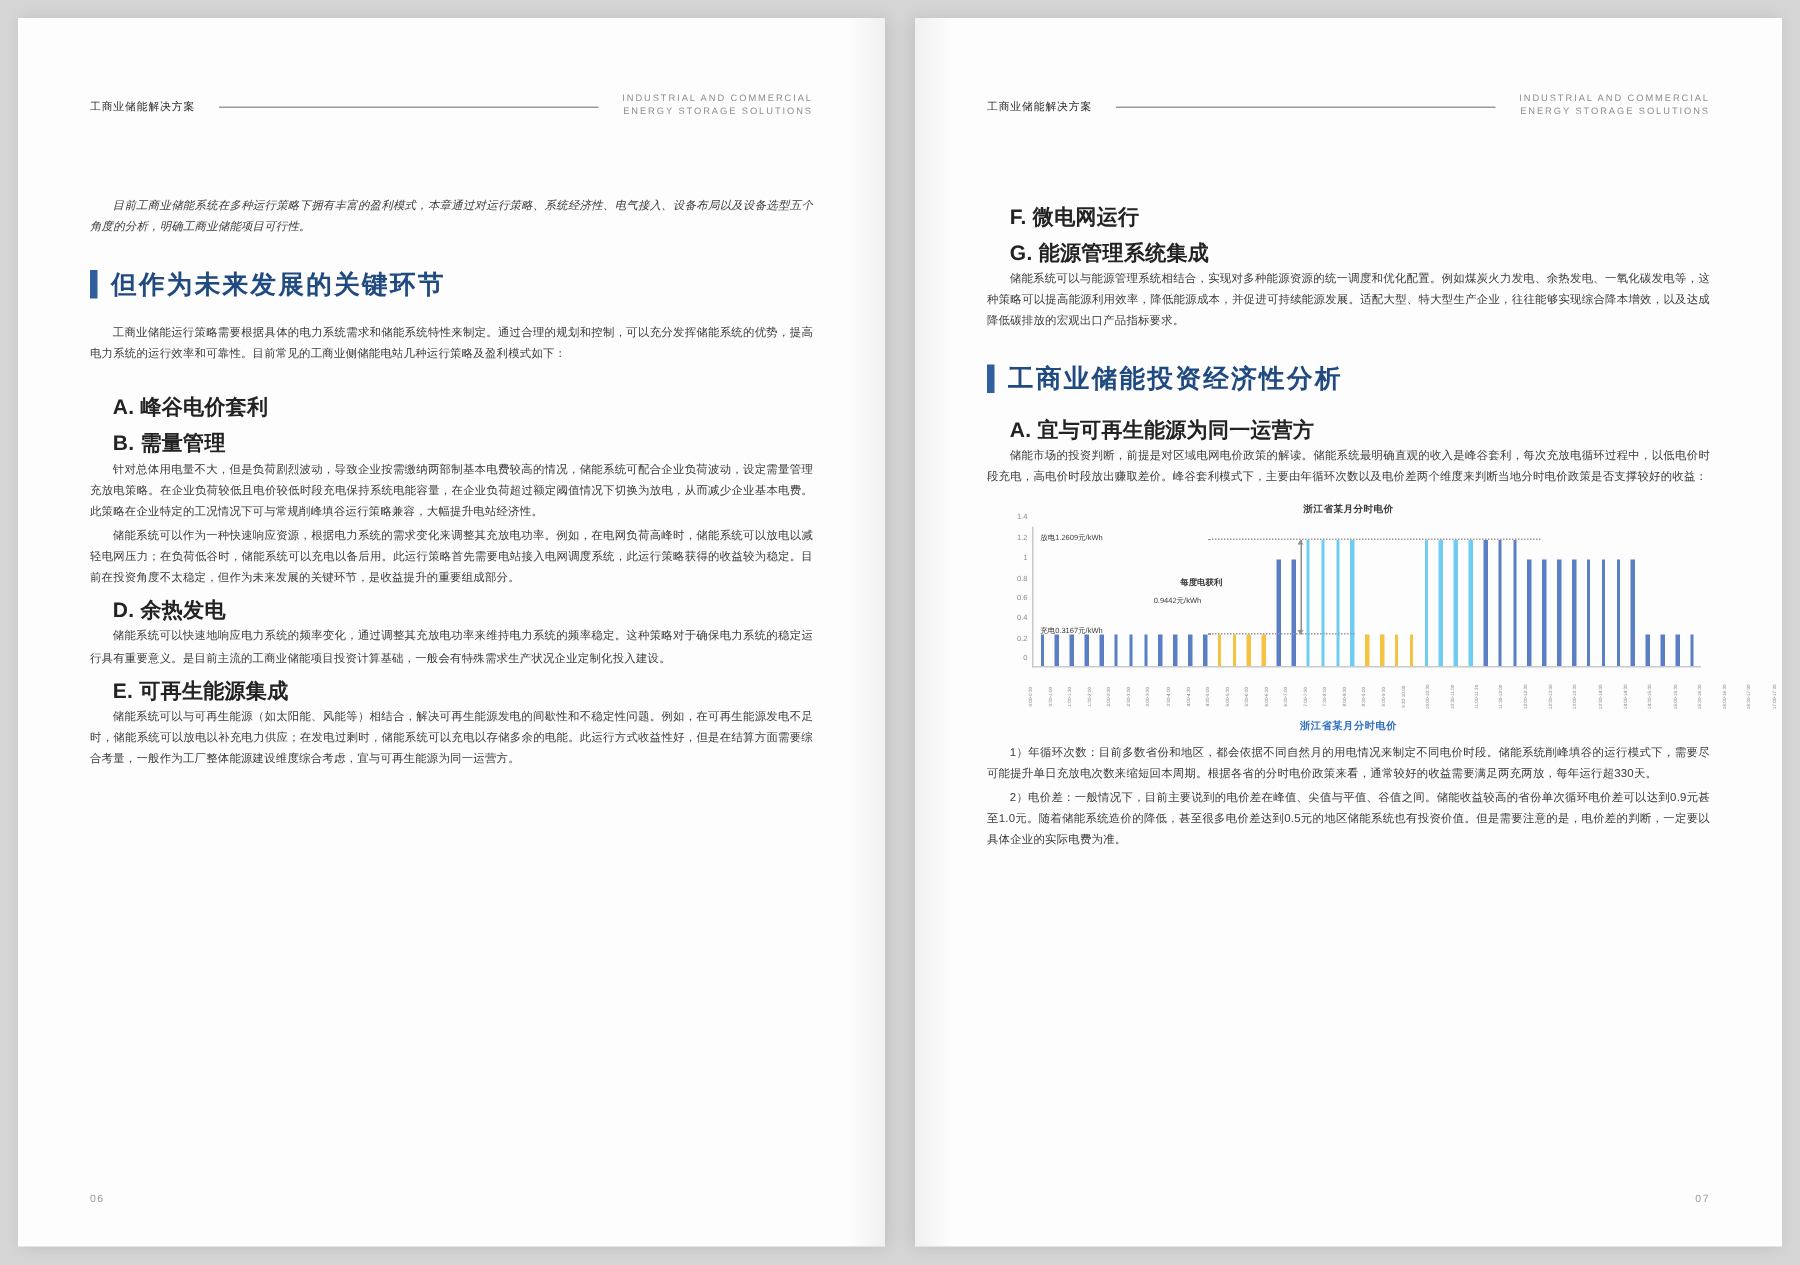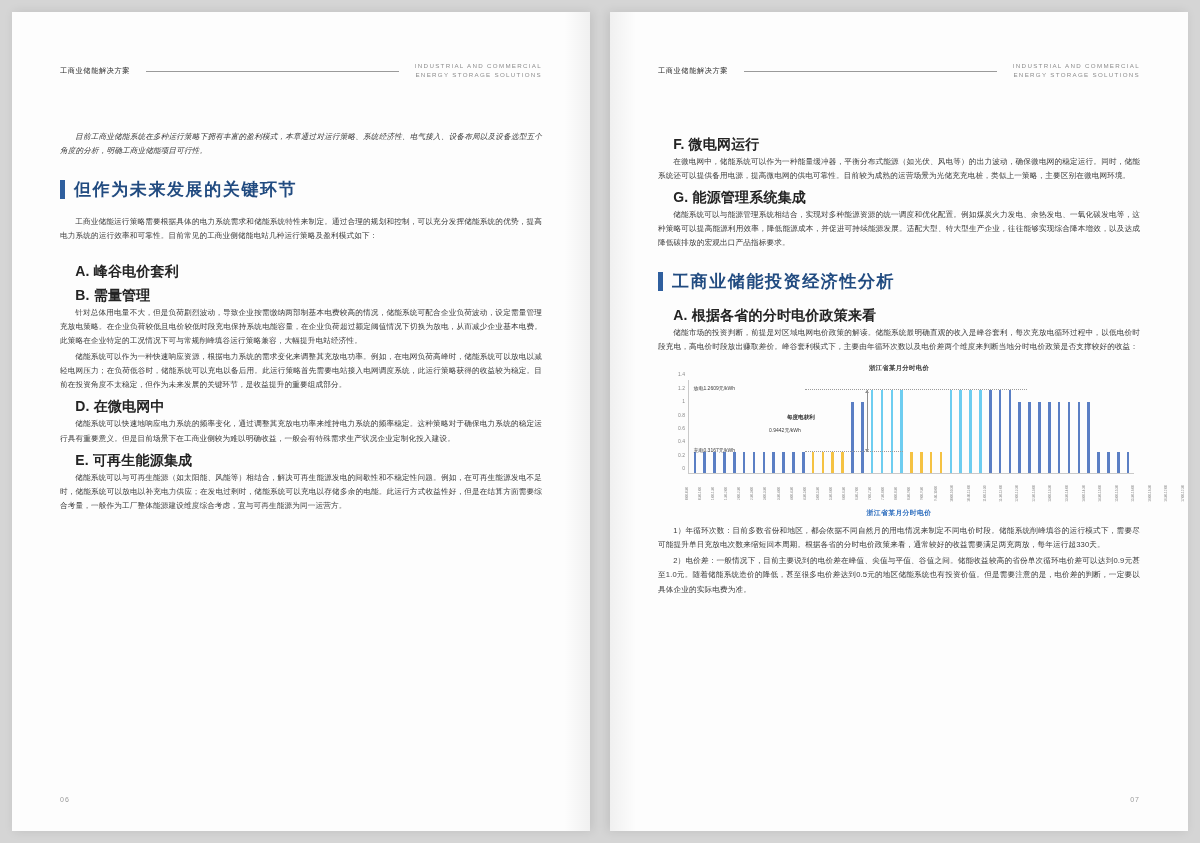--- a/index.html
+++ b/index.html
@@ -196,22 +196,22 @@
 
       <div style="height:12px"></div>
 
       <h3 class="sub">A. 峰谷电价套利</h3>
 
       <h3 class="sub">B. 需量管理</h3>
       <p class="body">针对总体用电量不大，但是负荷剧烈波动，导致企业按需缴纳两部制基本电费较高的情况，储能系统可配合企业负荷波动，设定需量管理充放电策略。在企业负荷较低且电价较低时段充电保持系统电能容量，在企业负荷超过额定阈值情况下切换为放电，从而减少企业基本电费。此策略在企业特定的工况情况下可与常规削峰填谷运行策略兼容，大幅提升电站经济性。</p>
 
       <p class="body">储能系统可以作为一种快速响应资源，根据电力系统的需求变化来调整其充放电功率。例如，在电网负荷高峰时，储能系统可以放电以减轻电网压力；在负荷低谷时，储能系统可以充电以备后用。此运行策略首先需要电站接入电网调度系统，此运行策略获得的收益较为稳定。目前在投资角度不太稳定，但作为未来发展的关键环节，是收益提升的重要组成部分。</p>
 
-      <h3 class="sub">D. 在微电网中</h3>
-      <p class="body">储能系统可以快速地响应电力系统的频率变化，通过调整其充放电功率来维持电力系统的频率稳定。这种策略对于确保电力系统的稳定运行具有重要意义。但是目前场景下在工商业侧较为难以明确收益，一般会有特殊需求生产状况企业定制化投入建设。</p>
+      <h3 class="sub">D. 余热发电</h3>
+      <p class="body">储能系统可以快速地响应电力系统的频率变化，通过调整其充放电功率来维持电力系统的频率稳定。这种策略对于确保电力系统的稳定运行具有重要意义。是目前主流的工商业储能项目投资计算基础，一般会有特殊需求生产状况企业定制化投入建设。</p>
 
       <h3 class="sub">E. 可再生能源集成</h3>
       <p class="body">储能系统可以与可再生能源（如太阳能、风能等）相结合，解决可再生能源发电的间歇性和不稳定性问题。例如，在可再生能源发电不足时，储能系统可以放电以补充电力供应；在发电过剩时，储能系统可以充电以存储多余的电能。此运行方式收益性好，但是在结算方面需要综合考量，一般作为工厂整体能源建设维度综合考虑，宜与可再生能源为同一运营方。</p>
 
     </div>
 
     <div class="pagenum">06</div>
   </div>
 
   <div class="page right">
@@ -219,31 +219,30 @@
     <div class="runhead">
       <div class="cn">工商业储能解决方案</div>
       <div class="rule"></div>
       <div class="en">INDUSTRIAL AND COMMERCIAL
 ENERGY STORAGE SOLUTIONS</div>
     </div>
 
     <div class="content">
 
       <h3 class="sub">F. 微电网运行</h3>
-      <p class="body">在微电网中，储能系统可以作为一种能量缓冲器，平衡分布式能源（如光伏、风电等）的出力波动，确保微电网的稳定运行。同时，储能系统还可以提供备用电源，提高微电网的供电可靠性。目前较为成熟的运营场景为光储充充电桩，类似上一策略，主要区别在微电网环境。</p>
 
       <h3 class="sub">G. 能源管理系统集成</h3>
       <p class="body">储能系统可以与能源管理系统相结合，实现对多种能源资源的统一调度和优化配置。例如煤炭火力发电、余热发电、一氧化碳发电等，这种策略可以提高能源利用效率，降低能源成本，并促进可持续能源发展。适配大型、特大型生产企业，往往能够实现综合降本增效，以及达成降低碳排放的宏观出口产品指标要求。</p>
 
       <div class="section-head">
         <div class="bar"></div>
         <div class="txt">工商业储能投资经济性分析</div>
       </div>
 
-      <h3 class="sub">A. 根据各省的分时电价政策来看</h3>
+      <h3 class="sub">A. 宜与可再生能源为同一运营方</h3>
       <p class="body">储能市场的投资判断，前提是对区域电网电价政策的解读。储能系统最明确直观的收入是峰谷套利，每次充放电循环过程中，以低电价时段充电，高电价时段放出赚取差价。峰谷套利模式下，主要由年循环次数以及电价差两个维度来判断当地分时电价政策是否支撑较好的收益：</p>
 
       <div class="figure">
         <div class="chart-title">浙江省某月分时电价</div>
 
         <div class="chart-area">
           <div class="y-axis" id="yaxis">
               <div class="y-tick" style="bottom: 0%;">0</div>
               <div class="y-tick" style="bottom: 14.2857%;">0.2</div>
               <div class="y-tick" style="bottom: 28.5714%;">0.4</div>

